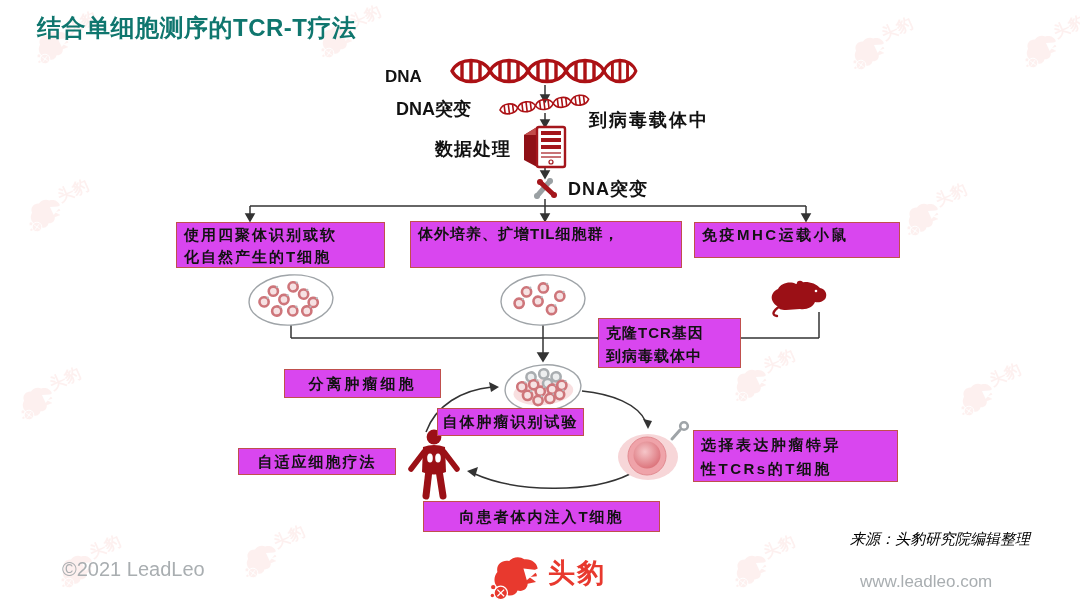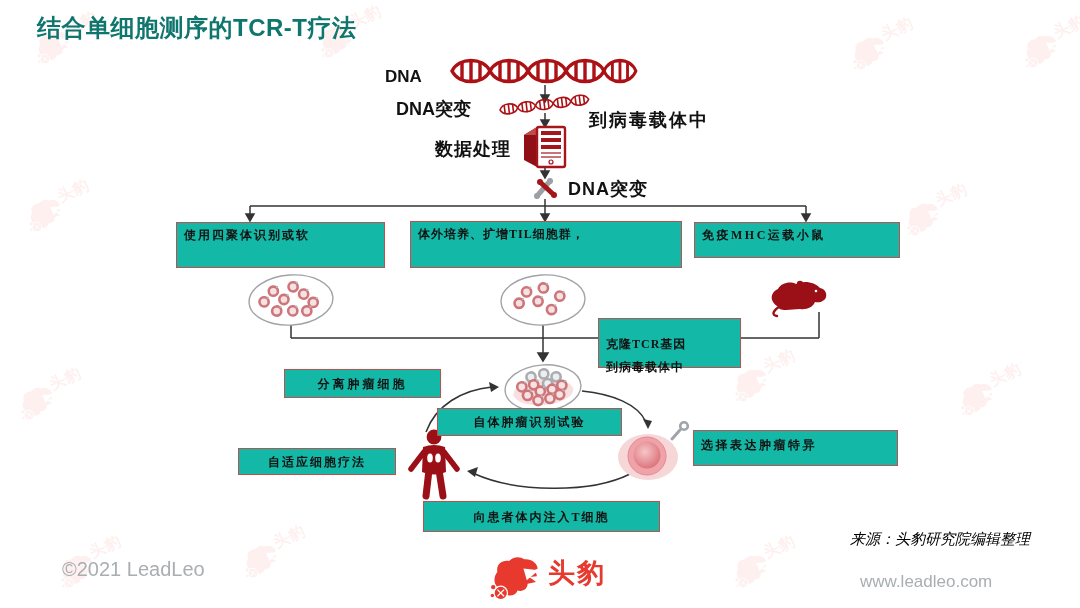--- a/index.html
+++ b/index.html
@@ -1,21 +1,21 @@
 <!DOCTYPE html>
 <html><head>
 <meta charset="utf-8">
 <style>
   html,body{margin:0;padding:0;background:#e9e9e9;}
   .stage{position:relative;width:1080px;height:608px;background:#ffffff;overflow:hidden;
          font-family:"Liberation Sans",sans-serif;color:#111;}
   .abs{position:absolute;}
   .lbl{font-weight:700;font-size:18px;white-space:nowrap;color:#121212;}
-  .fbox{border:1.6px solid #C0504D;background:#14b8a6;font-weight:700;font-size:12px;
-        color:#121212;box-sizing:border-box;padding:1px 7px;line-height:22px;white-space:nowrap;font-family:Liberation Serif, serif;}
+  .fbox{border:1.6px solid #C0504D;background:#d946ef;font-weight:700;font-size:15px;
+        color:#121212;box-sizing:border-box;padding:1px 7px;line-height:22px;white-space:nowrap;}
   .fbox.center{display:flex;align-items:center;justify-content:center;padding:0 12px;}
   .title{font-size:24px;font-weight:700;color:#0f766e;letter-spacing:0.5px;white-space:nowrap;}
   .muted{color:#A9AEB1;font-weight:400;}
   .source{color:#000000;font-style:italic;font-size:15px;white-space:nowrap;}
   .brandcn{color:#E8392E;font-weight:700;font-size:27px;letter-spacing:2px;white-space:nowrap;}
   .branden{color:#E8392E;font-weight:700;font-style:italic;font-size:11px;letter-spacing:1px;margin-top:31px;}
   .wm{opacity:0.07;transform:rotate(-10deg);pointer-events:none;}
   svg{display:block;}
 </style>
 </head>
@@ -268,42 +268,44 @@
   <div class="abs title" style="left:37px;top:12px">结合单细胞测序的TCR-T疗法</div>
 
   <div class="abs lbl" style="left:385px;top:67px;width:56px;font-size:17px">DNA</div>
   <div class="abs lbl" style="left:396px;top:97px">DNA突变</div>
   <div class="abs lbl" style="left:589px;top:108px;letter-spacing:2px">到病毒载体中</div>
   <div class="abs lbl" style="left:435px;top:137px;letter-spacing:1px">数据处理</div>
   <div class="abs lbl" style="left:568px;top:177px;letter-spacing:1px">DNA突变</div>
 
   <div class="abs fbox" style="left:176px;top:222px;width:209px;height:46px;letter-spacing:2px">
     <div>使用四聚体识别或软</div>
+    <div>化自然产生的T细胞</div>
   </div>
   <div class="abs fbox" style="left:410px;top:221px;width:272px;height:47px;letter-spacing:1px">
     <div>体外培养、扩增TIL细胞群，</div>
   </div>
   <div class="abs fbox" style="left:694px;top:222px;width:206px;height:36px;letter-spacing:2.5px">
     <div>免疫MHC运载小鼠</div>
   </div>
-  <div class="abs fbox" style="left:598px;top:318px;width:143px;height:50px;letter-spacing:1px;line-height:23px;padding-top:14px">
+  <div class="abs fbox" style="left:598px;top:318px;width:143px;height:50px;letter-spacing:1px;line-height:23px;padding-top:2px">
     <div>克隆TCR基因</div>
     <div>到病毒载体中</div>
   </div>
   <div class="abs fbox center" style="left:284px;top:369px;width:157px;height:29px;letter-spacing:3px">
     <div>分离肿瘤细胞</div>
   </div>
-  <div class="abs fbox center" style="left:437px;top:408px;width:185px;height:28px;letter-spacing:2px">
+  <div class="abs fbox center" style="left:437px;top:408px;width:147px;height:28px;letter-spacing:2px">
     <div>自体肿瘤识别试验</div>
   </div>
   <div class="abs fbox center" style="left:238px;top:448px;width:158px;height:27px;letter-spacing:2px">
     <div>自适应细胞疗法</div>
   </div>
-  <div class="abs fbox" style="left:693px;top:430px;width:205px;height:36px;letter-spacing:2.5px;line-height:24px;padding-top:2px">
+  <div class="abs fbox" style="left:693px;top:430px;width:205px;height:52px;letter-spacing:2.5px;line-height:24px;padding-top:2px">
     <div>选择表达肿瘤特异</div>
+    <div>性TCRs的T细胞</div>
   </div>
   <div class="abs fbox center" style="left:423px;top:501px;width:237px;height:31px;letter-spacing:2px">
     <div>向患者体内注入T细胞</div>
   </div>
 
   <div class="abs source" style="left:790px;top:530px;width:240px;text-align:right">来源：头豹研究院编辑整理</div>
   <div class="abs muted" style="left:62px;top:558px;font-size:20px">©2021 LeadLeo</div>
 
   <svg class="abs" style="left:487px;top:554px" width="58" height="50">
     <use href="#leoShape" transform="translate(2,2) scale(0.84)"></use>

